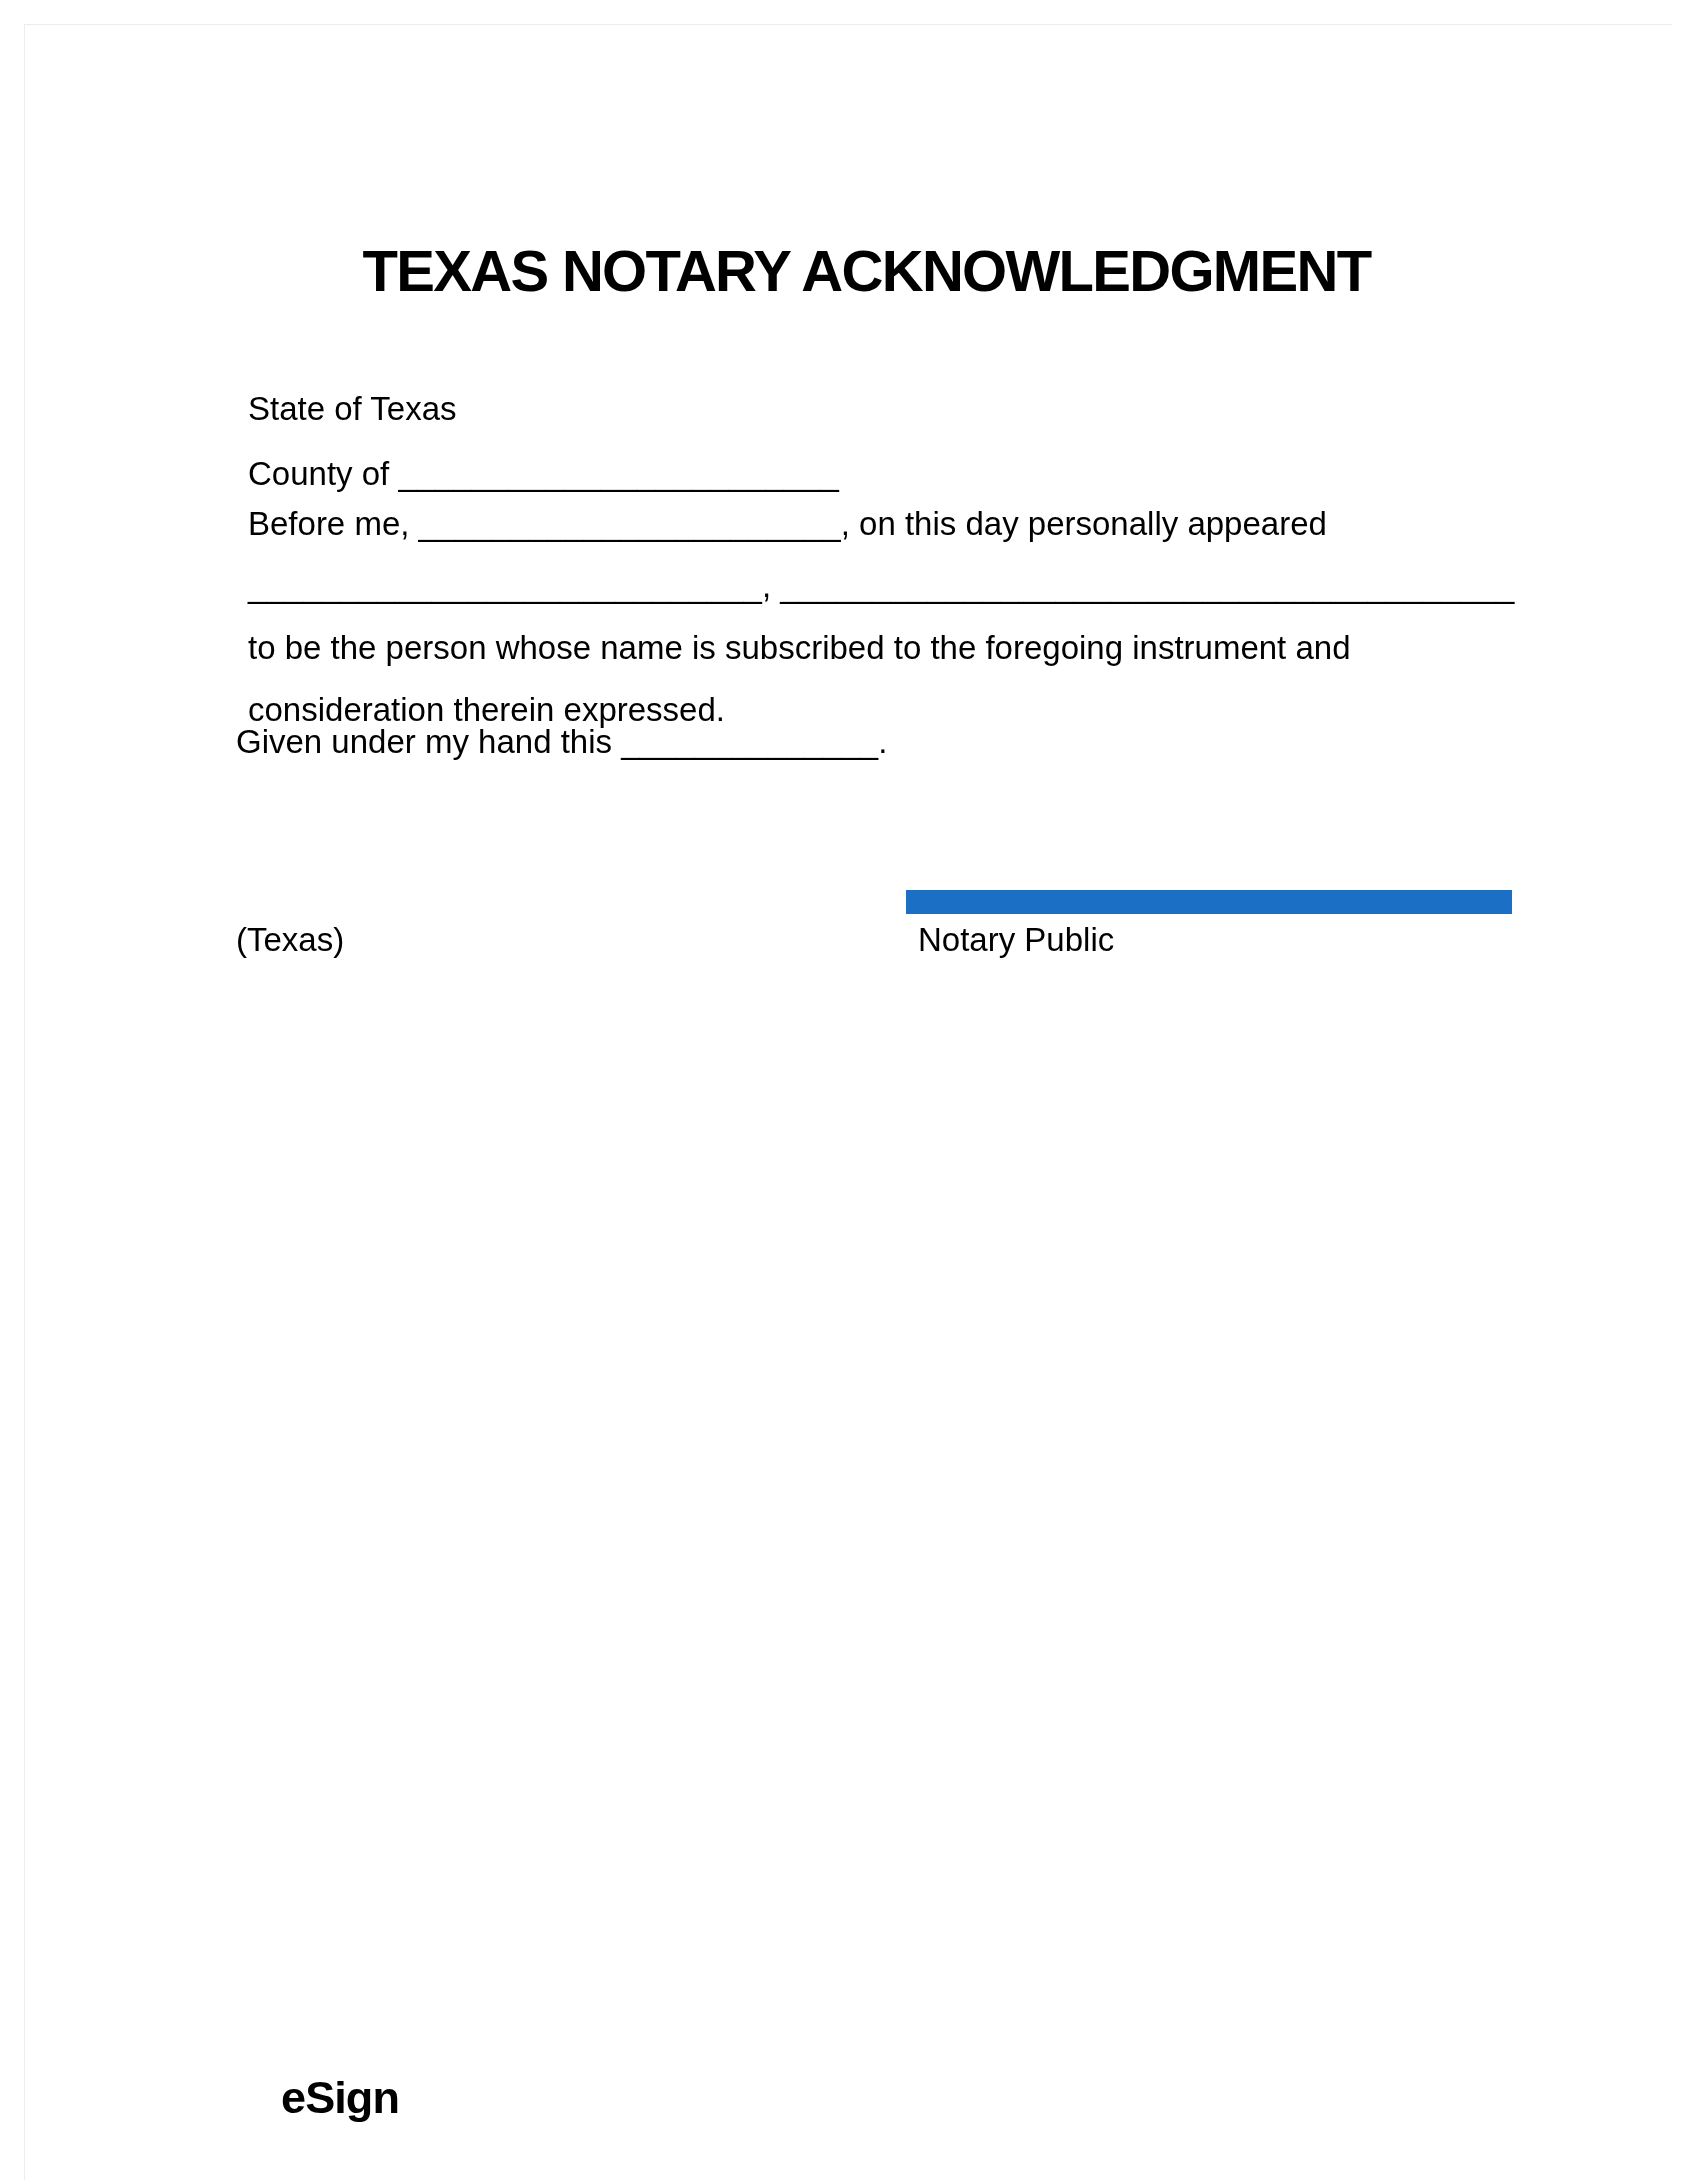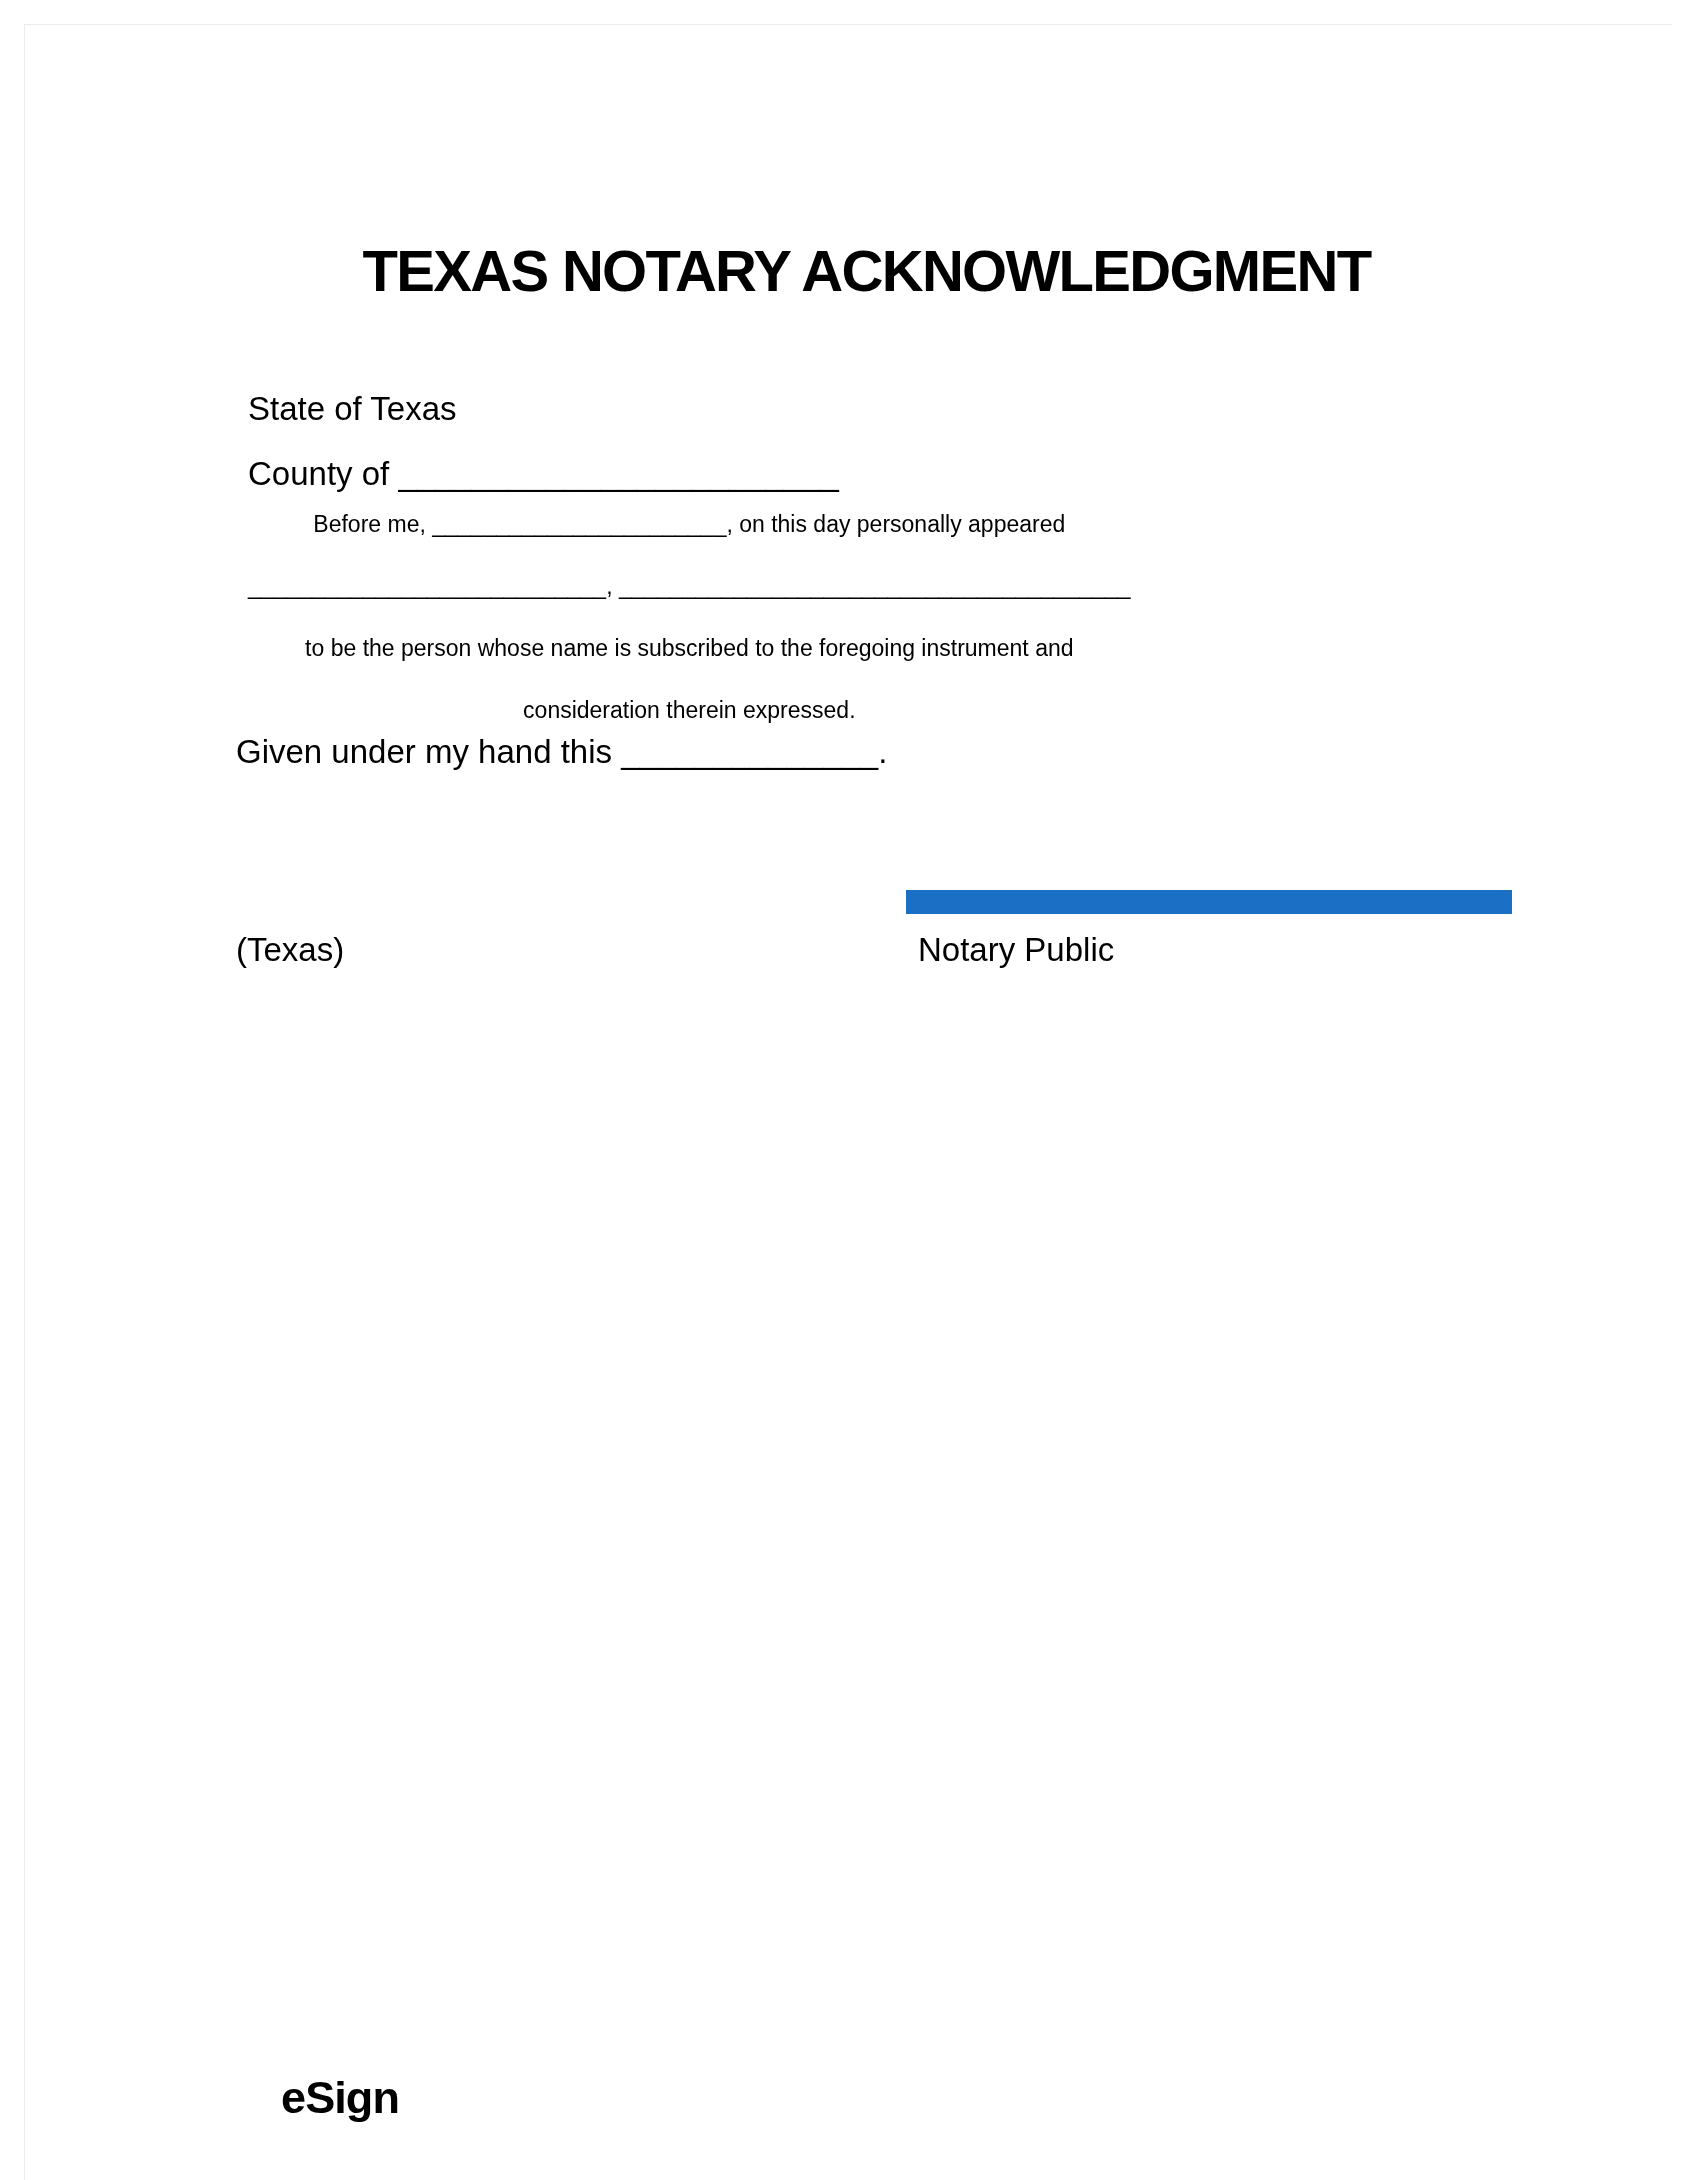--- a/index.html
+++ b/index.html
@@ -23,38 +23,36 @@
     font-size: 58px;
     font-weight: bold;
     letter-spacing: -1.7px;
     white-space: nowrap;
   }
   .textline {
     position: absolute;
     font-size: 33px;
     line-height: 38px;
     white-space: nowrap;
-    margin-top: 10px;
   }
   .state-block {
     position: absolute;
     left: 200px;
     top: 340px;
     font-size: 33px;
     line-height: 41px;
     white-space: nowrap;
   }
   .para {
     position: absolute;
     left: 200px;
     top: 457px;
-    font-size: 23px;
+    font-size: 33px;
     line-height: 38px;
     white-space: nowrap;
-    text-align: center;
   }
   .given-line { left: 200px; top: 687px; }
   .sig-line {
     position: absolute;
     left: 882px;
     top: 866px;
     width: 606px;
     height: 4.3px;
     cursor: pointer;
   }

